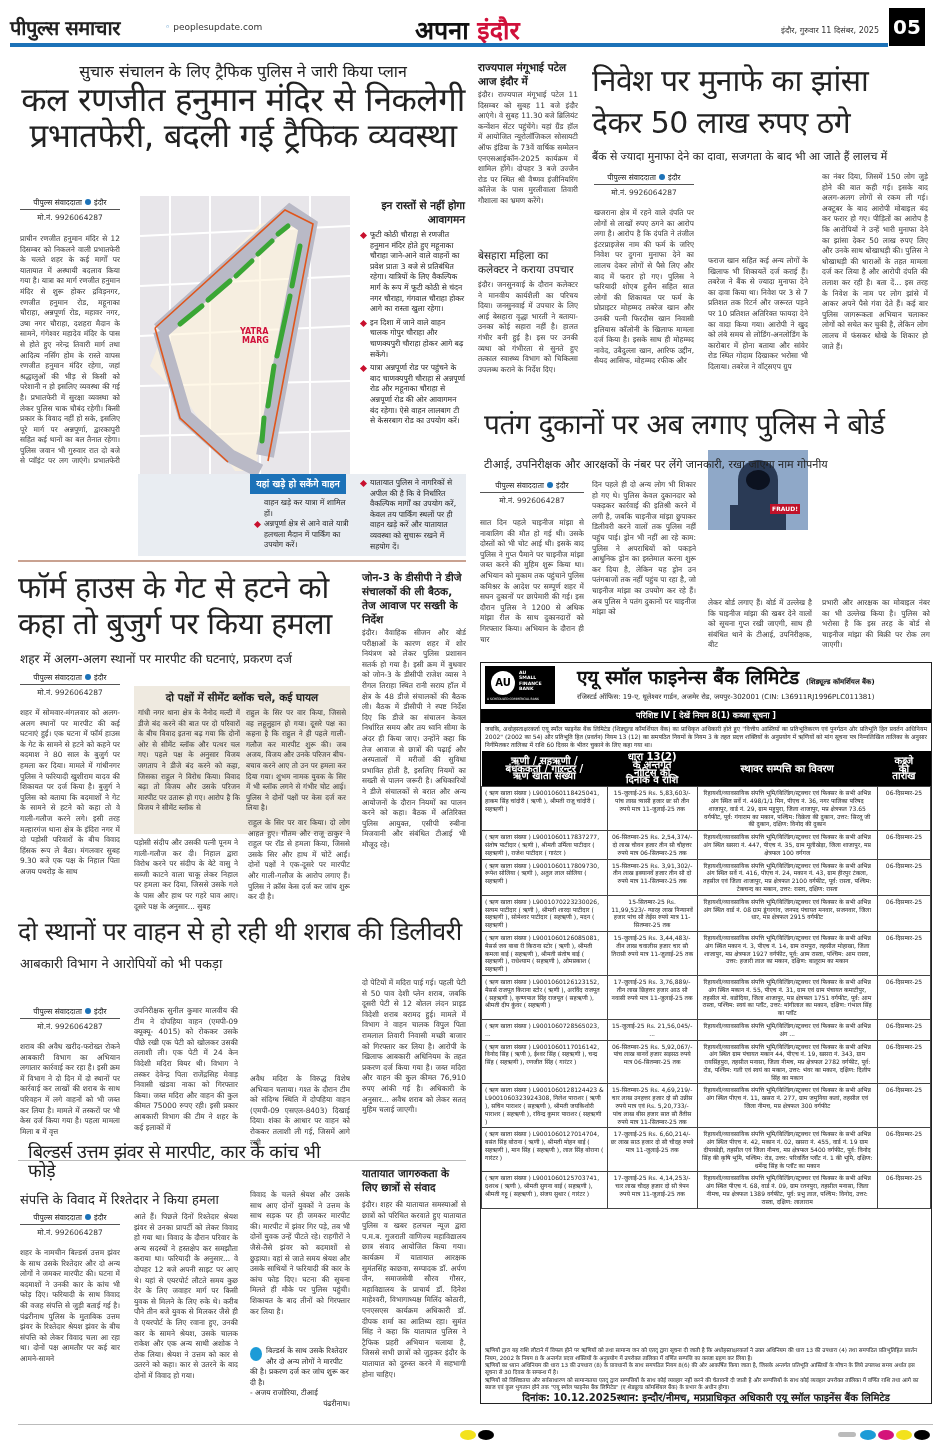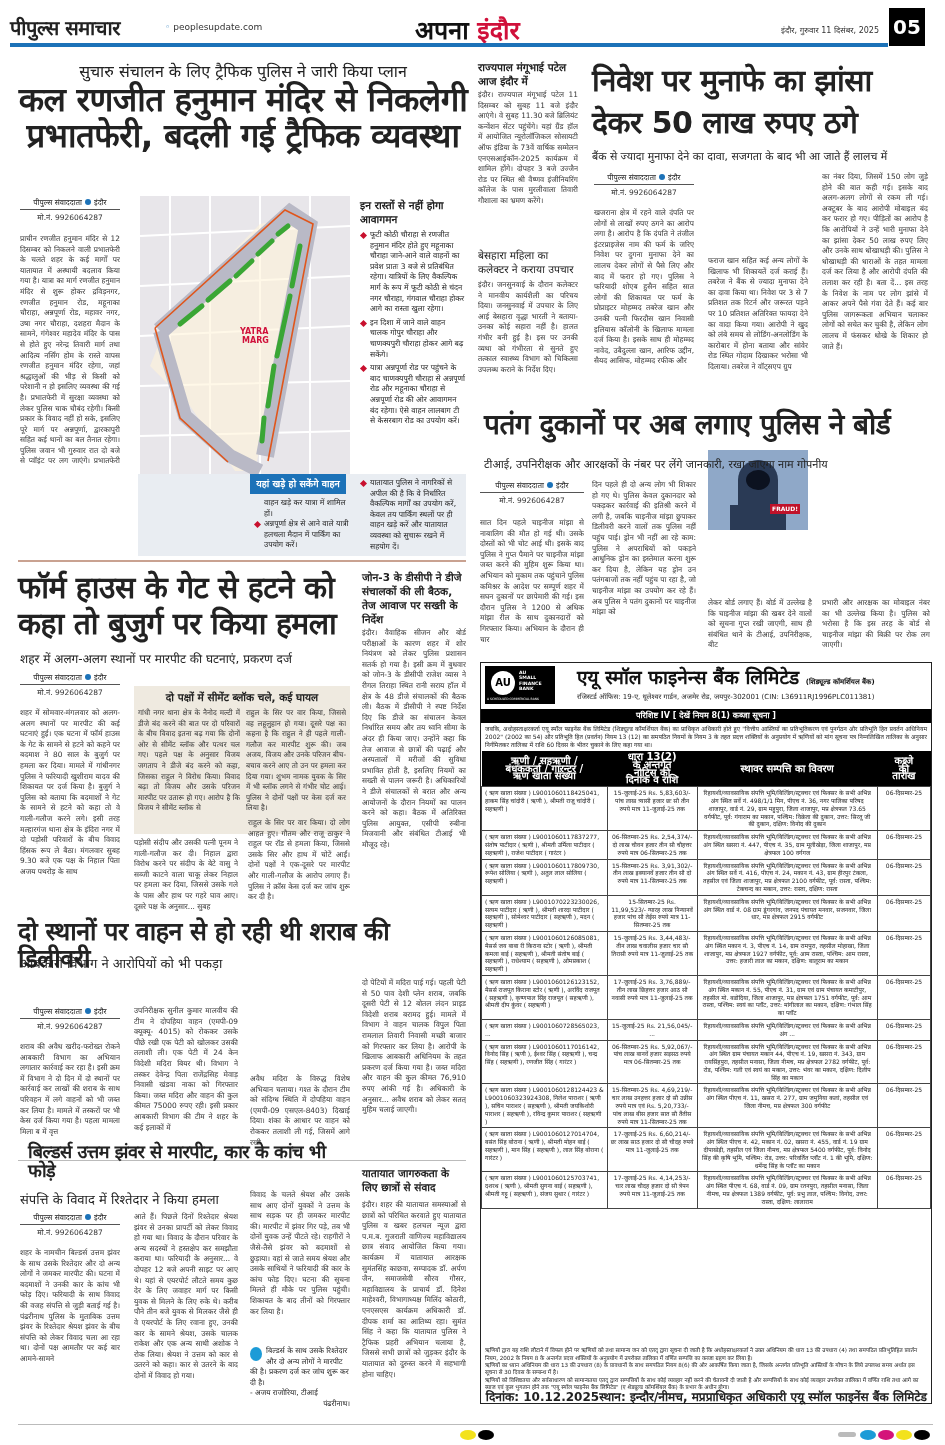--- a/index.html
+++ b/index.html
@@ -10,21 +10,21 @@
 .mast .logo{position:absolute;left:0;top:6px;font-size:20px;font-weight:bold;color:#222;letter-spacing:-0.5px}
 .mast .url{position:absolute;left:155px;top:14px;font-size:9px;color:#333}
 .mast .section{position:absolute;left:405px;top:4px;font-size:25px;font-weight:bold;color:#111}
 .mast .section span{color:#d0103a}
 .mast .date{position:absolute;right:46px;top:16px;font-size:8px;color:#333}
 .mast .pg{position:absolute;right:0;top:0;width:36px;height:38px;background:#000;color:#fff;font-size:20px;font-weight:bold;text-align:center;line-height:38px}
 .rule{position:absolute;left:10px;top:43px;width:878px;height:4px;background:#1c72b8}
 .byline{font-size:7.5px;color:#222;text-align:center;border-bottom:1px solid #555;padding-bottom:2px}
 .byline .dot{display:inline-block;width:6px;height:6px;border-radius:50%;background:#1c72b8;margin:0 3px}
 .mob{font-size:7.5px;text-align:center;color:#333;margin-top:2px}
-.head-xl{font-weight:bold;color:#222;line-height:1.08;letter-spacing:-0.5px}
+.head-xl{font-weight:normal;color:#222;line-height:1.08;letter-spacing:-0.5px}
 .redline{position:absolute;height:2px;background:#c9a291}
 .boxbg{background:#e9edf2}
 .bullet{position:relative;padding-left:10px;font-size:7.6px;line-height:10.6px;color:#222}
 .bullet:before{content:"";position:absolute;left:1px;top:3px;width:5px;height:5px;background:#c8102e;transform:rotate(45deg)}
 .map{background:#e6e6ea;position:relative;overflow:hidden}
 .photo{position:relative;overflow:hidden}
 table.ad{border-collapse:collapse;width:100%;font-size:6px;line-height:7.8px;color:#222}
 table.ad th{background:#000;color:#fff;font-weight:bold;padding:2px 15px;text-align:center;font-size:10px}
 table.ad td{border:1px solid #444;padding:2px 3px;vertical-align:top}
 table.ad td.c{text-align:center}
@@ -73,21 +73,21 @@
         <line x1="150" y1="100" x2="137" y2="160"></line>
         <line x1="134" y1="170" x2="128" y2="210"></line>
         <line x1="124" y1="222" x2="122" y2="245"></line>
     </g>
     <text x="100" y="138" font-size="8" font-weight="bold" fill="#d0103a" font-family="DejaVu Sans">YATRA</text>
     <text x="102" y="147" font-size="8" font-weight="bold" fill="#d0103a" font-family="DejaVu Sans">MARG</text>
   </svg>
 </div>
 
 <div class="abs" style="left:360px;top:198px;width:105px">
-  <div style="text-align:left;font-size:10.5px;line-height:14px;color:#222;font-weight:bold">
+  <div style="text-align:right;font-size:10.5px;line-height:14px;color:#222;font-weight:bold">
       <div>इन रास्तों से नहीं होगा</div>
       <div>आवागमन</div>
     </div>
   <div class="bullet" style="margin-top:4px">फूटी कोठी चौराहा से रणजीत हनुमान मंदिर होते हुए महूनाका चौराहा जाने-आने वाले वाहनों का प्रवेश प्रातः 3 बजे से प्रतिबंधित रहेगा। यात्रियों के लिए वैकल्पिक मार्ग के रूप में फूटी कोठी से चंदन नगर चौराहा, गंगवाल चौराहा होकर आगे का रास्ता खुला रहेगा।</div>
   <div class="bullet" style="margin-top:3px">इन दिशा में जाने वाले वाहन चालक गोपुर चौराहा और चाणक्यपुरी चौराहा होकर आगे बढ़ सकेंगे।</div>
   <div class="bullet" style="margin-top:3px">यात्रा अन्नपूर्णा रोड पर पहुंचने के बाद चाणक्यपुरी चौराहा से अन्नपूर्णा रोड और महूनाका चौराहा से अन्नपूर्णा रोड की ओर आवागमन बंद रहेगा। ऐसे वाहन लालबाग टी से केसरबाग रोड का उपयोग करें।</div>
 </div>
 
 <div class="abs boxbg" style="left:138px;top:474px;width:328px;height:82px">
   <div class="abs" style="left:112px;top:0;width:96px;height:20px;background:#1c72b8;color:#fff;font-size:9.5px;font-weight:bold;text-align:center;line-height:20px">यहां खड़े हो सकेंगे वाहन</div>
@@ -295,21 +295,21 @@
           <td class="c">17-जुलाई-25 Rs. 4,14,253/- चार लाख चौदह हजार दो सौ त्रेपन रुपये मात्र 11-जुलाई-25 तक</td>
           <td class="c">रिहायशी/व्यावसायिक संपत्ति भूमि/बिल्डिंग/स्ट्रक्चर एवं फिक्सर के सभी अभिन्न अंग स्थित पीएच नं. 68, वार्ड नं. 09, ग्राम रतनपुरा, तहसील मनासा, जिला नीमच, मप्र क्षेत्रफल 1389 वर्गफीट, पूर्व: प्रभु लाल, पश्चिम: विनोद, उत्तर: रास्ता, दक्षिण: लालाराम</td>
           <td class="c">06-दिसम्बर-25</td>
         </tr>
     </tbody>
   </table>
   <div style="position:absolute;left:0;bottom:0;width:100%;background:#fff;padding:2px 4px;font-size:5.6px;line-height:7.4px">
     <div>ऋणियों द्वारा यह राशि लौटाने में विफल होने पर ऋणियों को तथा सामान्य जन को एतद् द्वारा सूचना दी जाती है कि अधोहस्ताक्षरकर्ता ने उक्त अधिनियम की धारा 13 की उपधारा (4) तथा समपठित प्रतिभूतिहित प्रवर्तन नियम, 2002 के नियम 8 के अन्तर्गत प्रदत्त शक्तियों के अनुप्रयोग में उपरोक्त तालिका में वर्णित सम्पत्ति का कब्जा ग्रहण कर लिया है।</div>
     <div>ऋणियों का ध्यान अधिनियम की धारा 13 की उपधारा (8) के प्रावधानों के साथ समपठित नियम 8(6) की ओर आकर्षित किया जाता है, जिसके अन्तर्गत प्रतिभूति आस्तियों के मोचन के लिये उपलब्ध समय अर्थात इस सूचना से 30 दिवस के सम्बन्ध में है।</div>
     <div>ऋणियों को विशिष्टतया और सर्वसाधारण को सामान्यतया एतद् द्वारा सम्पत्तियों के साथ कोई व्यवहार नहीं करने की चेतावनी दी जाती है और सम्पत्तियों के साथ कोई व्यवहार उपरोक्त तालिका में वर्णित राशि तथा आगे का ब्याज एवं कुल भुगतान होने तक "एयू स्मॉल फाइनेंस बैंक लिमिटेड" (ए शेड्यूल्ड कॉमर्शियल बैंक) के प्रभार के अधीन होगा।</div>
-    <div style="display:flex;justify-content:flex-end;font-size:12px;font-weight:bold;margin-top:2px">
+    <div style="display:flex;justify-content:center;font-size:10px;font-weight:bold;margin-top:2px">
       <span>दिनांक: 10.12.2025</span>
         <span>स्थान: इन्दौर/नीमच, मप्र</span>
         <span>प्राधिकृत अधिकारी एयू स्मॉल फाइनेंस बैंक लिमिटेड</span>
     </div>
   </div>
 </div>
 
 <div class="abs" style="left:18px;top:1424px;width:915px;height:1px;background:#bbb"></div>
 <div class="regmark" style="left:460px;top:1430px;background:#f3e21c"></div>
 <div class="regmark" style="left:478px;top:1430px;background:#000"></div>

